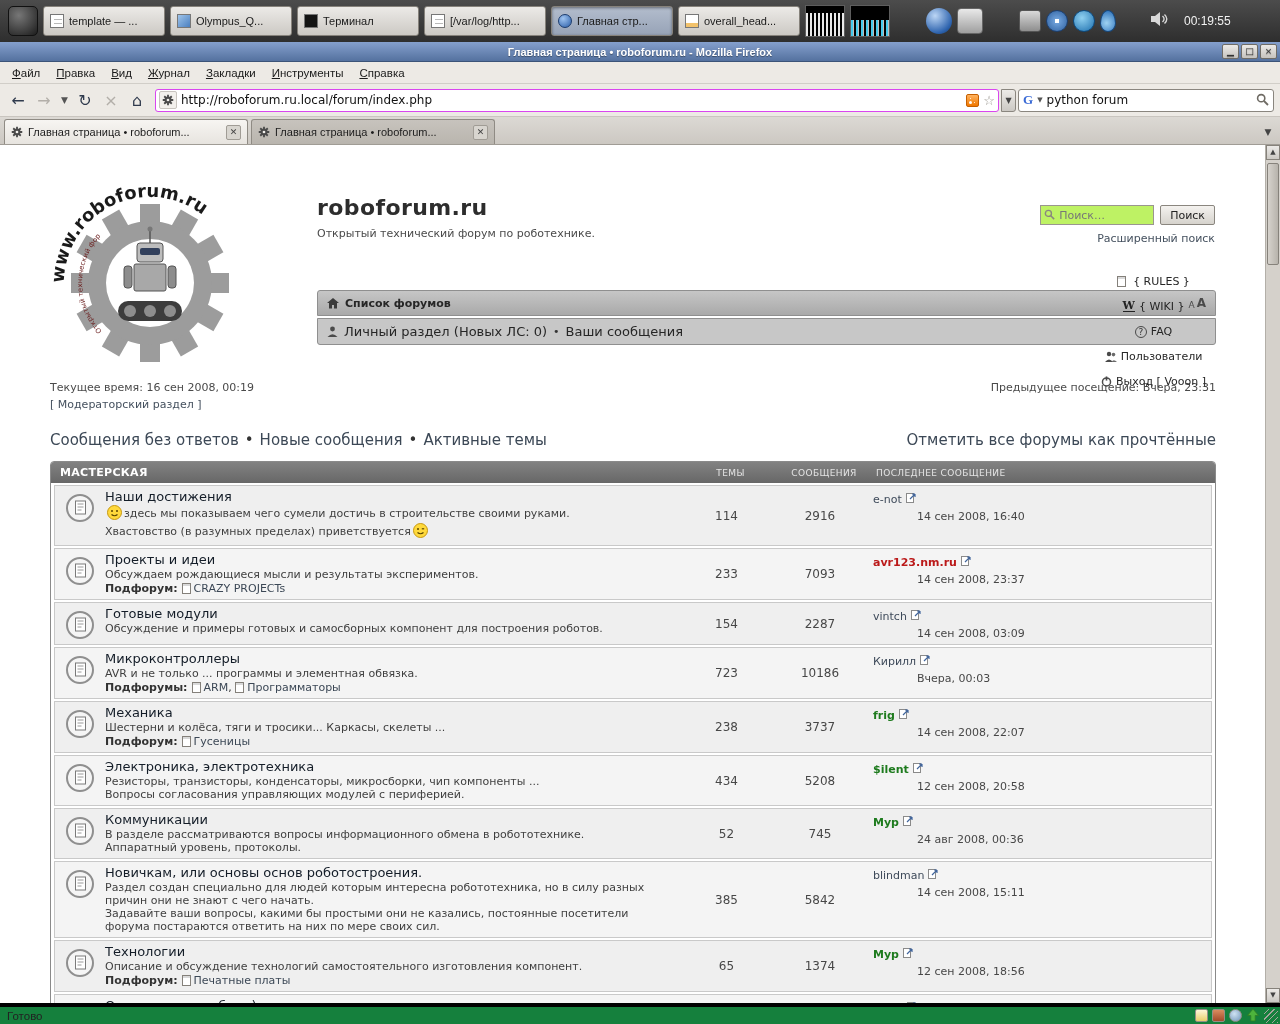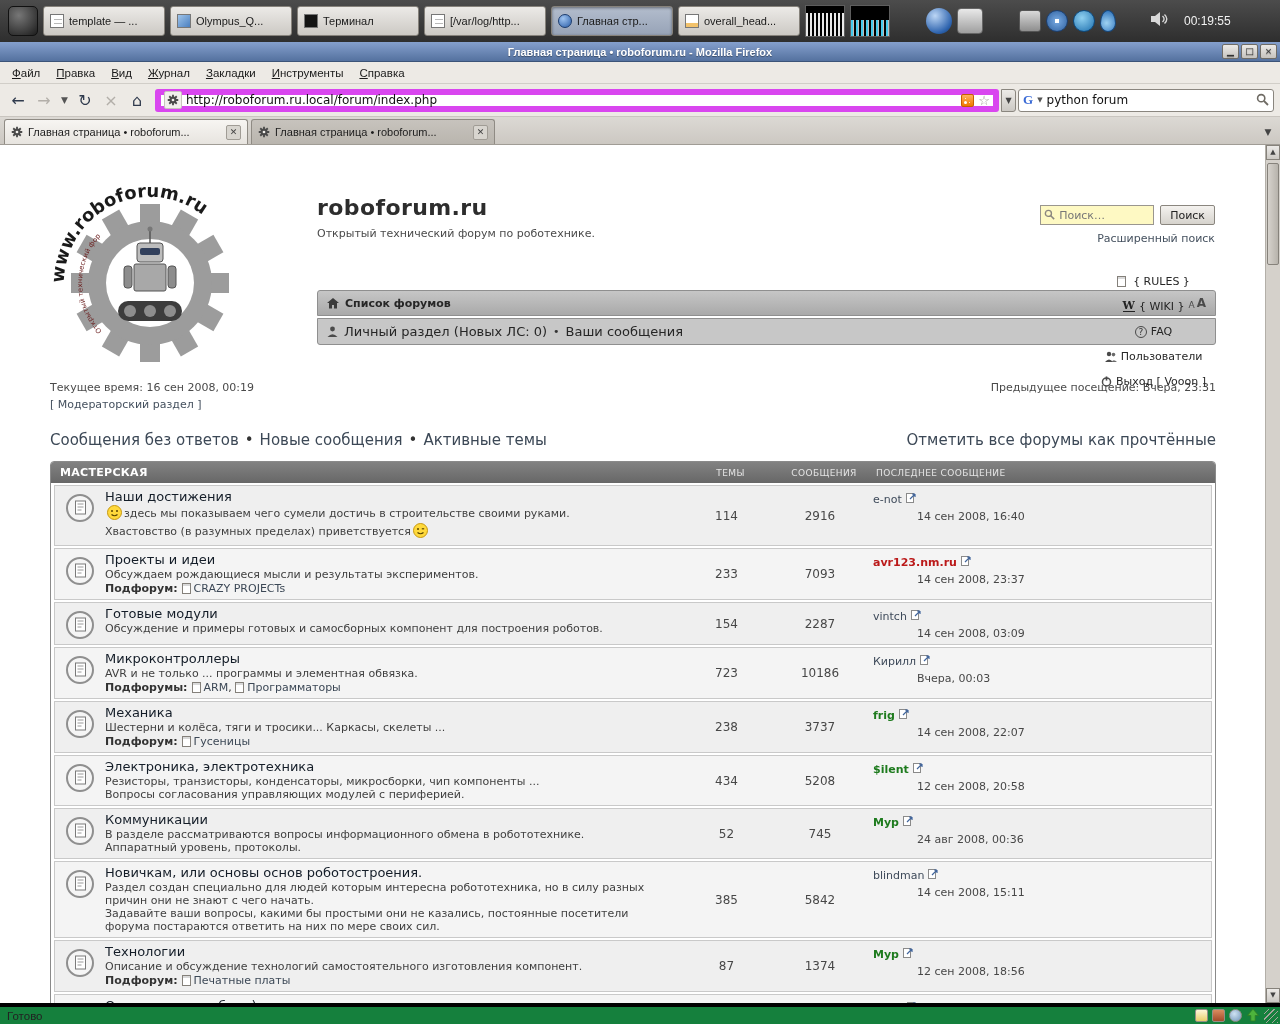--- a/index.html
+++ b/index.html
@@ -39,21 +39,21 @@
   .titlebar { height:20px; flex:0 0 20px; background:linear-gradient(#85a0cd,#54719f); display:flex; align-items:center; justify-content:center; position:relative; color:#fff; font:bold 11px "Liberation Sans",sans-serif; text-shadow:0 1px 1px rgba(0,0,0,.4); border-bottom:1px solid #3c5478; }
   .win-btns { position:absolute; right:3px; top:2px; display:flex; gap:2px; }
   .win-btn { width:17px; height:15px; background:linear-gradient(#eceae7,#c6c3be); border:1px solid #6f6c66; border-radius:2px; font:9px "DejaVu Sans",sans-serif; color:#333; text-align:center; line-height:13px; }
   .menubar { height:22px; flex:0 0 22px; background:#edeae5; border-bottom:1px solid #d1cec8; display:flex; align-items:center; padding:0 4px; }
   .menu-item { display:inline-block; font:11.5px "Liberation Sans",sans-serif; color:#1a1a1a; padding:3px 8px; }
   .menu-item::first-letter { text-decoration:underline; }
   .navbar { height:33px; flex:0 0 33px; background:#edeae5; border-bottom:1px solid #c9c5bf; display:flex; align-items:center; padding:0 6px; gap:2px; }
   .nav-btn { width:24px; height:24px; display:flex; align-items:center; justify-content:center; font-size:16px; color:#2f3a4d; }
   .nav-btn.small { width:13px; font-size:9px; color:#555; }
   .nav-btn.disabled { color:#b3afa9; }
-  .urlbar { flex:1; height:23px; background:#fff; border:6px solid #d946ef; border-radius:3px; display:flex; align-items:center; padding:0 3px; margin:12px 4px; gap:4px; }
+  .urlbar { flex:1; height:23px; background:#fff; border:1px solid #d946ef; border-radius:3px; display:flex; align-items:center; padding:0 3px; margin:12px 4px; gap:4px; }
   .favicon-box { width:18px; height:18px; background:#f2f0ec; border:1px solid #c8c4be; border-radius:2px; display:flex; align-items:center; justify-content:center; }
   .url-input { flex:1; border:none; outline:none; font:12px "DejaVu Sans",sans-serif; color:#111; background:transparent; }
   .feed-icon { width:13px; height:13px; border-radius:2px; background:linear-gradient(#ffb25e,#f07800); border:1px solid #c65f00; position:relative; }
   .feed-icon::after { content:""; position:absolute; left:2px; bottom:2px; width:3px; height:3px; background:#fff; border-radius:50%; box-shadow:0 -4px 0 -1px #fff, 4px 0 0 -1px #fff; }
   .star { color:#9a968f; font-size:13px; }
   .url-drop { width:15px; height:23px; background:linear-gradient(#eceae7,#ccc9c4); border:1px solid #8a867f; border-radius:0 3px 3px 0; margin-left:-4px; display:flex; align-items:center; justify-content:center; font-size:8px; color:#444; }
   .searchbox { width:256px; height:23px; background:#fff; border:1px solid #8a867f; border-radius:3px; display:flex; align-items:center; padding:0 4px; gap:4px; }
   .g-logo { font:bold 13px "Liberation Serif",serif; color:#3b6bd6; }
   .search-input-ff { flex:1; border:none; outline:none; font:12px "DejaVu Sans",sans-serif; color:#111; background:transparent; }
   .tabbar { height:28px; flex:0 0 28px; background:linear-gradient(#dcd9d4,#ccc8c2); border-bottom:1px solid #a09c95; display:flex; align-items:flex-end; padding:3px 4px 0 4px; gap:3px; }
@@ -78,21 +78,21 @@
   
   .header-row { display:flex; }
   .logo-box { width:267px; flex:0 0 267px; }
   .header-main { flex:1; position:relative; min-width:0; }
   .site-title { margin-top:34px; font-size:22px; font-weight:bold; color:#2d2d2d; letter-spacing:.4px; }
   .site-slogan { margin-top:7px; font-size:11px; color:#4a4a4a; }
   .search-area { position:absolute; top:44px; right:1px; text-align:right; }
   .search-row { display:flex; gap:6px; align-items:center; }
   .p-search-wrap { position:relative; }
   .p-search-wrap svg { position:absolute; left:4px; top:4px; }
-  .p-search-input { width:114px; height:20px; border:1px solid #9a968f; padding:2px 4px 2px 18px; font:11px "DejaVu Sans",sans-serif; color:#777; background:#fef9c3; }
+  .p-search-input { width:114px; height:20px; border:1px solid #9a968f; padding:2px 4px 2px 18px; font:11px "DejaVu Sans",sans-serif; color:#777; background:#bef264; }
   .p-search-btn { height:20px; padding:0 9px; font:11px "DejaVu Sans",sans-serif; color:#222; background:linear-gradient(#f4f2ef,#d6d3cd); border:1px solid #8a867f; border-radius:2px; }
   .adv-link { display:inline-block; margin-top:7px; font-size:11px; color:#44505e; }
   .bar { display:flex; align-items:center; padding:0 9px; border:1px solid #8f8f8f; }
   .bar1 { margin-top:50px; height:26px; background:linear-gradient(#c6c6c6,#a9a9a9); border-radius:3px 3px 0 0; }
   .bar2 { margin-top:2px; height:27px; background:#c7c7c7; border-radius:0 0 3px 3px; }
   .crumb-title { font-weight:bold; font-size:11px; color:#262626; margin-left:6px; }
   .textsize { margin-left:auto; color:#4a4a4a; display:flex; align-items:flex-end; gap:2px; }
   .ts-small { font-size:9px; } .ts-large { font-size:12px; font-weight:bold; }
   .ub-link { color:#262626; font-size:13px; }
   .ub-left { display:flex; align-items:center; gap:6px; }
@@ -702,21 +702,21 @@
     <div class="main-cell">
       <div class="forum-title">Технологии</div>
       <div class="forum-desc">
         <span>Описание и обсуждение технологий самостоятельного изготовления компонент.</span>
       </div>
 
       <div class="forum-sub">
         <span class="sub-label">Подфорум:</span><span><span class="subforum-link"><span class="mini-page"></span><span>Печатные платы</span></span></span>
       </div>
     </div>
-    <div class="num-cell w-topics">87</div>
+    <div class="num-cell w-topics">65</div>
     <div class="num-cell w-posts">1374</div>
     <div class="last-cell w-last">
       <div class="lastpost-user-line">
         <span class="lastpost-user" style="color: rgb(30, 123, 30); font-weight: bold;">Мур</span>
         <span><svg width="11" height="11" viewBox="0 0 11 11">
                         <rect x="0.5" y="1.5" width="7" height="9" fill="#fff" stroke="#8a8a8a"></rect>
                         <path d="M4 7 L9 2 M9 2 H6 M9 2 V5" stroke="#41659c" stroke-width="1.2" fill="none"></path>
                       </svg></span>
       </div>
       <div class="lastpost-date">12 сен 2008, 18:56</div>

